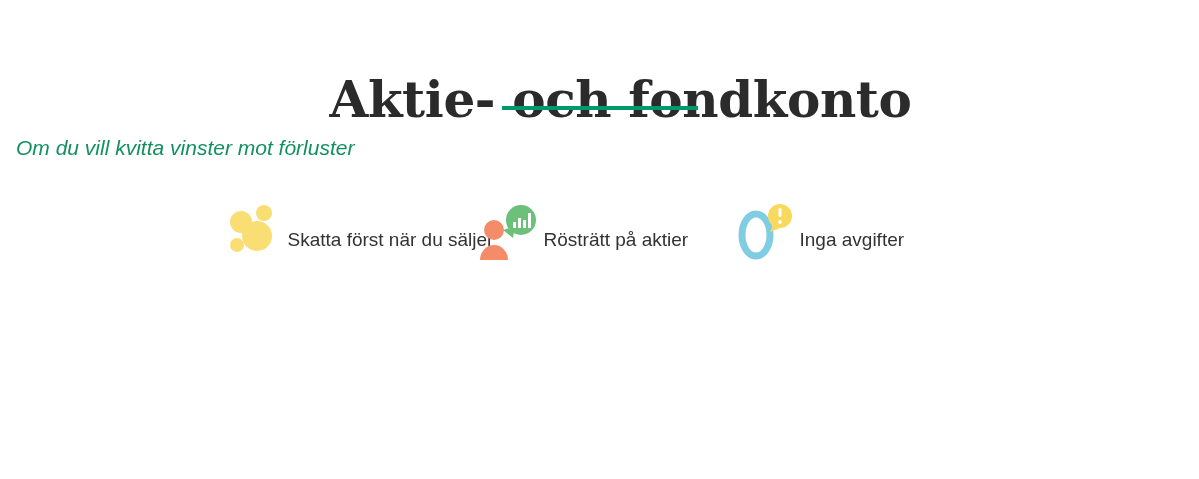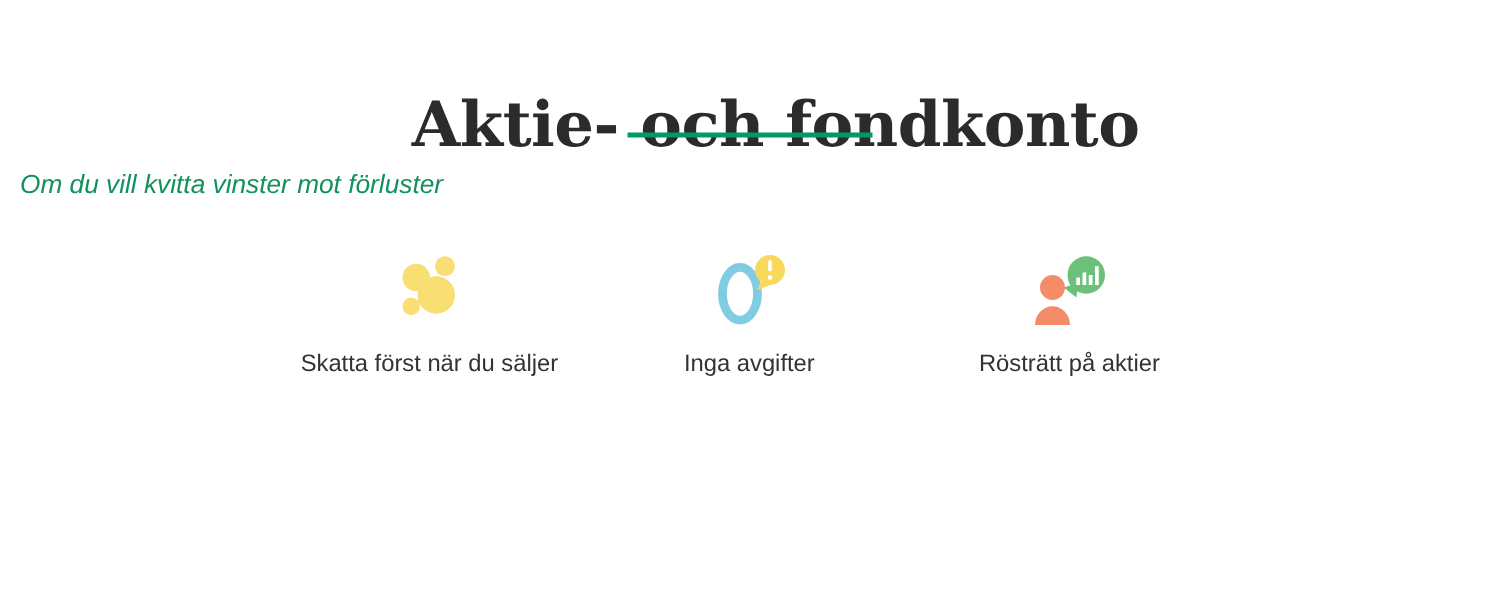--- a/index.html
+++ b/index.html
@@ -74,21 +74,20 @@
     top: 200px;
     left: 0;
     width: 1199px;
     display: flex;
     justify-content: center;
     align-items: flex-start;
   }
   .feature {
     width: 256px;
     display: flex;
-    flex-direction: column;
     align-items: center;
   }
   .feature-icon {
     height: 64px;
     width: 72px;
     position: relative;
     display: block;
   }
   .feature-label {
     margin-top: 16px;
@@ -163,50 +162,50 @@
           <circle cx="21" cy="45" r="7" fill="#f8de73"></circle>
         </svg>
       </span>
       <div class="feature-label">Skatta först när du säljer</div>
     </div>
 
     <div class="feature">
       <span class="feature-icon">
         <svg width="72" height="64" viewBox="0 0 72 64" xmlns="http://www.w3.org/2000/svg">
 
-          <ellipse cx="28" cy="35" rx="14" ry="21" fill="none" stroke="#7fcce3" stroke-width="7"></ellipse>
-
-          <path d="M46 22 L42 32 L52 28 Z" fill="#f8d95e"></path>
-
-          <circle cx="52" cy="16" r="12" fill="#f8d95e"></circle>
-
-          <rect x="50.5" y="8" width="3" height="9" rx="1.5" fill="#ffffff"></rect>
-          <circle cx="52" cy="22" r="1.9" fill="#ffffff"></circle>
-        </svg>
-      </span>
-      <div class="feature-label">Inga avgifter</div>
-    </div>
-
-    <div class="feature">
-      <span class="feature-icon">
-        <svg width="72" height="64" viewBox="0 0 72 64" xmlns="http://www.w3.org/2000/svg">
-
           <circle cx="22" cy="30" r="10" fill="#f48c6a"></circle>
 
           <path d="M8 60 A14 15 0 0 1 36 60 Z" fill="#f48c6a"></path>
 
           <path d="M31 30 L43 26 L41 38 Z" fill="#6cc07a"></path>
 
           <circle cx="49" cy="20" r="15" fill="#6cc07a"></circle>
 
           <rect x="41" y="22" width="3" height="6" fill="#ffffff"></rect>
           <rect x="46" y="18" width="3" height="10" fill="#ffffff"></rect>
           <rect x="51" y="20" width="3" height="8" fill="#ffffff"></rect>
           <rect x="56" y="13" width="3" height="15" fill="#ffffff"></rect>
         </svg>
       </span>
       <div class="feature-label">Rösträtt på aktier</div>
     </div>
 
+    <div class="feature">
+      <span class="feature-icon">
+        <svg width="72" height="64" viewBox="0 0 72 64" xmlns="http://www.w3.org/2000/svg">
+
+          <ellipse cx="28" cy="35" rx="14" ry="21" fill="none" stroke="#7fcce3" stroke-width="7"></ellipse>
+
+          <path d="M46 22 L42 32 L52 28 Z" fill="#f8d95e"></path>
+
+          <circle cx="52" cy="16" r="12" fill="#f8d95e"></circle>
+
+          <rect x="50.5" y="8" width="3" height="9" rx="1.5" fill="#ffffff"></rect>
+          <circle cx="52" cy="22" r="1.9" fill="#ffffff"></circle>
+        </svg>
+      </span>
+      <div class="feature-label">Inga avgifter</div>
+    </div>
+
   </div>
 
 
 </div>
 
 </body></html>

